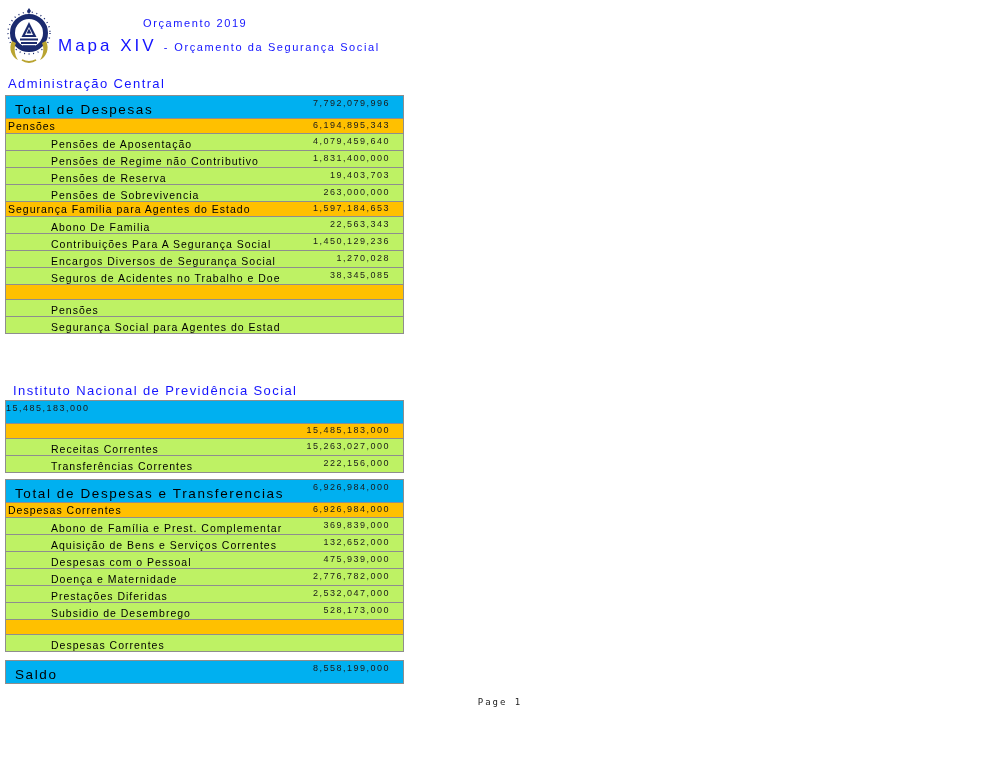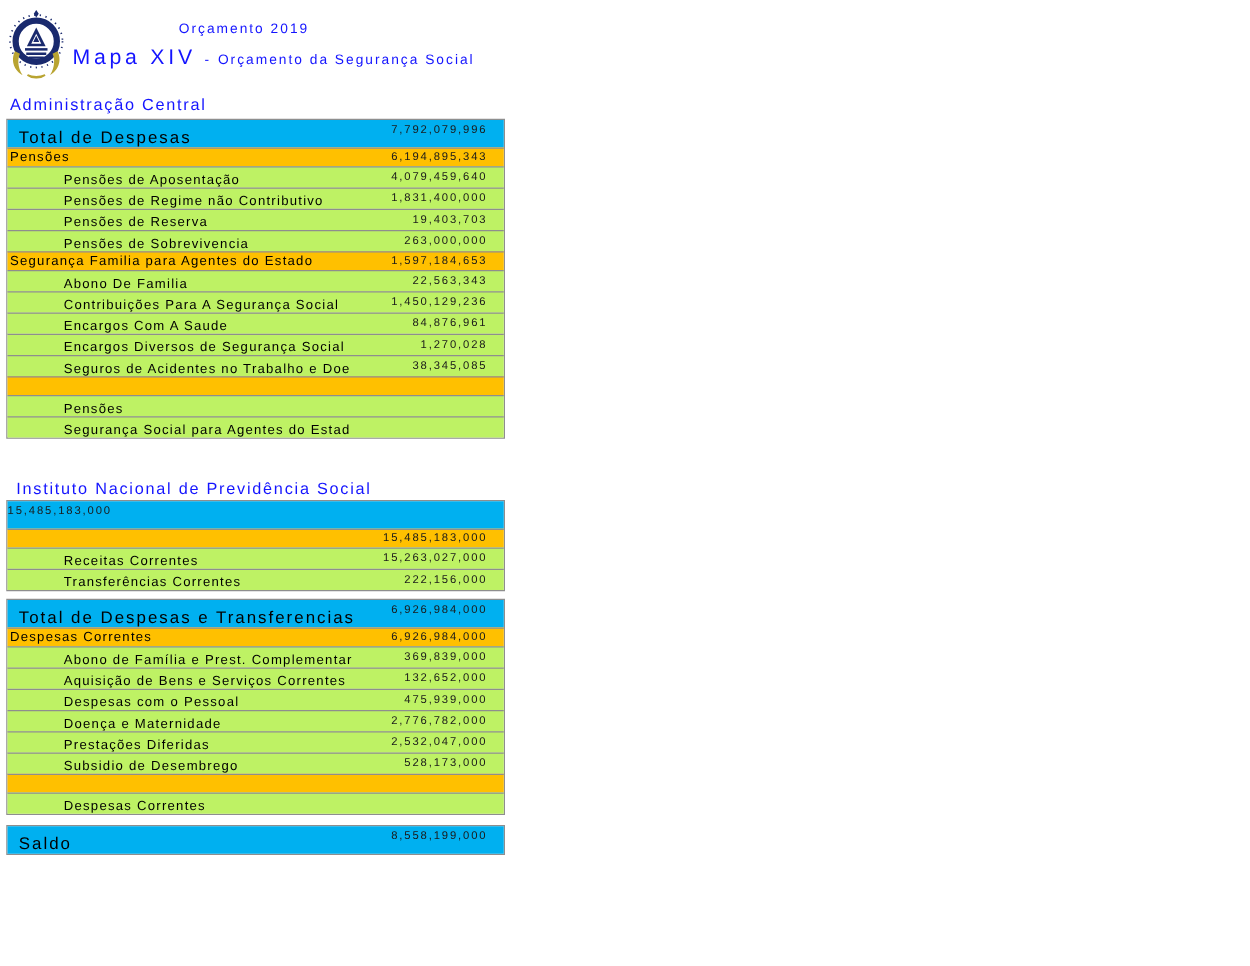--- a/index.html
+++ b/index.html
@@ -104,24 +104,20 @@
       </div>
       <div class="row item">
         <span class="lbl">Abono De Familia</span>
         <span class="val">22,563,343</span>
       </div>
       <div class="row item">
         <span class="lbl">Contribuições Para A Segurança Social</span>
         <span class="val">1,450,129,236</span>
       </div>
       <div class="row item">
-        <span class="lbl">Encargos Com A Saude</span>
-        <span class="val">84,876,961</span>
-      </div>
-      <div class="row item">
         <span class="lbl">Encargos Diversos de Segurança Social</span>
         <span class="val">1,270,028</span>
       </div>
       <div class="row item">
         <span class="lbl">Seguros de Acidentes no Trabalho e Doe</span>
         <span class="val">38,345,085</span>
       </div>
       <div class="row group">
         <span class="lbl"></span>
         <span class="val"></span>
@@ -196,14 +192,15 @@
         <span class="val"></span>
       </div>
     </div>
   <div class="tbl tbl-saldo">
       <div class="row header">
         <span class="lbl">Saldo</span>
         <span class="val">8,558,199,000</span>
       </div>
     </div>
 
+  <div class="page-num">Page 1</div>
   <div class="processed">19-10-2018 10:56 - Processado por Computador</div>
 </div>
 
 </body></html>

